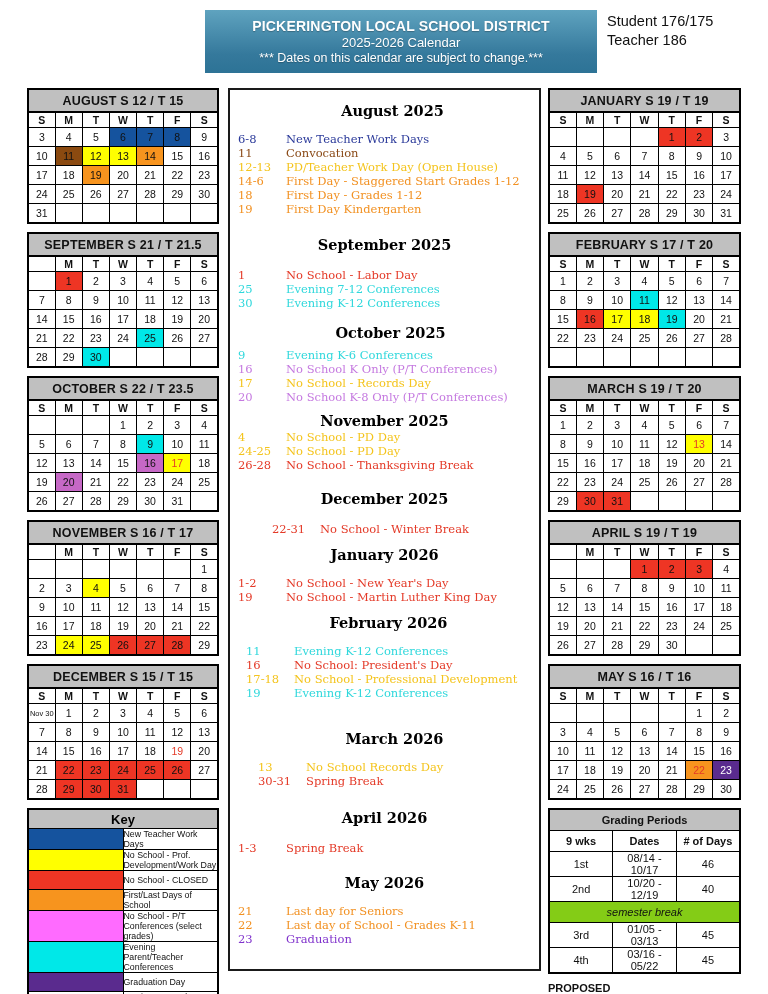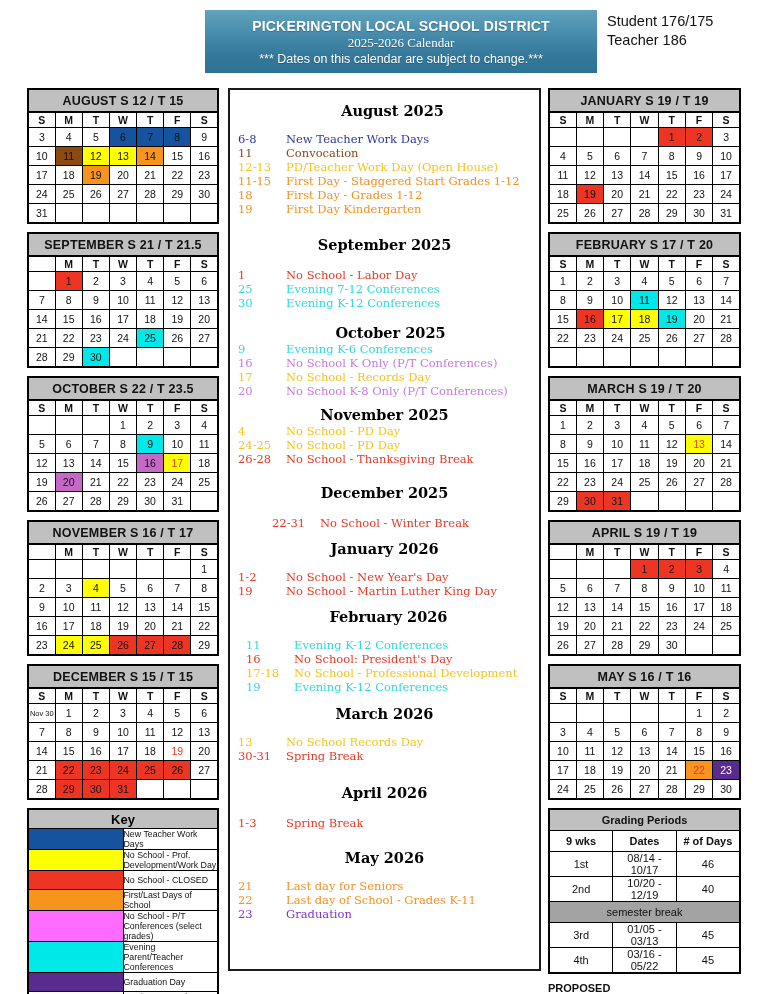--- a/index.html
+++ b/index.html
@@ -4,21 +4,21 @@
 <style>
   html,body{margin:0;padding:0;background:#fff;}
   body{width:768px;height:994px;position:relative;font-family:"Liberation Sans",sans-serif;overflow:hidden;}
 
   
   .banner{position:absolute;left:205px;top:10px;width:392px;height:63px;
     background:linear-gradient(180deg,#5fa3bf 0%,#35799c 70%,#2d7396 100%);
     color:#fff;text-align:center;display:flex;flex-direction:column;justify-content:center;
     text-shadow:0 1px 1px rgba(0,0,0,.25);}
   .banner .l1{font-size:14px;font-weight:bold;letter-spacing:.2px;}
-  .banner .l2{font-size:13px;margin-top:1px;font-family:Liberation Serif, serif;}
+  .banner .l2{font-size:13px;margin-top:1px;}
   .banner .l3{font-size:12.5px;margin-top:1px;}
   .days-info{position:absolute;left:607px;top:12px;font-size:14.5px;color:#111;line-height:19px;}
 
   
   .col{position:absolute;top:88px;}
   .col-left{left:27px;width:192px;}
   .col-right{left:548px;width:193px;}
 
   table{border-collapse:collapse;table-layout:fixed;}
   .mini-cal{width:100%;margin:0 0 8px 0;border:2px solid #000;}
@@ -32,44 +32,44 @@
   
   .events-box{position:absolute;left:228px;top:88px;width:313px;height:883px;
     border:2px solid #1a1a1a;box-sizing:border-box;background:#fff;
     font-family:"DejaVu Serif",serif;padding-top:4px;}
   .month-title{text-align:center;font-weight:bold;font-size:14.5px;color:#000;line-height:18px;}
   .ev{display:flex;font-size:11.5px;line-height:14px;padding-left:8px;}
   .ev-date{width:48px;flex:none;}
   .ev-label{flex:1;}
   .m0{margin-top:8px;}  .m0 .month-title{margin-bottom:12px;padding-left:16px;}
   .m1{margin-top:20px;} .m1 .month-title{margin-bottom:14px;}
-  .m2{margin-top:14px;} .m2 .month-title{margin-bottom:0;padding-left:12px;}
+  .m2{margin-top:14px;} .m2 .month-title{margin-bottom:6px;padding-left:12px;}
   .m3{margin-top:8px;}  .m3 .month-title{margin-bottom:0;}
   .m4{margin-top:18px;} .m4 .month-title{margin-bottom:14px;}
   .m5{margin-top:10px;} .m5 .month-title{margin-bottom:12px;}
   .m6{margin-top:10px;padding-left:8px;} .m6 .month-title{margin-bottom:12px;}
-  .m7{margin-top:11px;} .m7 .month-title{margin-bottom:12px;}
+  .m7{margin-top:30px;padding-left:20px;} .m7 .month-title{margin-bottom:12px;}
   .m8{margin-top:21px;} .m8 .month-title{margin-bottom:14px;}
   .m9{margin-top:19px;} .m9 .month-title{margin-bottom:12px;}
 
   
   .key-table{width:100%;border:2px solid #000;}
   .key-table td{border:1px solid #000;height:18px;padding:0;}
   .key-title{background:#c0c0c0;font-weight:bold;font-size:13px;text-align:center;
     border-bottom:2px solid #000;height:22px;}
   .key-swatch{width:28px;text-align:center;font-size:9px;font-weight:bold;}
   .key-label{font-size:8.8px;padding-left:4px;color:#111;}
 
   
   .grading-table{width:100%;margin-top:6px;border:2px solid #000;}
   .grading-table td{border:1px solid #000;text-align:center;font-size:11px;color:#111;height:20px;padding:0;}
   .grading-title{background:#c0c0c0;font-weight:bold;font-size:13.5px;height:22px;border-bottom:2px solid #000;}
   .g-head td{font-weight:bold;}
   .g-c0{width:42px;} .g-c2{width:56px;}
-  .sem-break{background:#a3a3a3;font-size:10px;height:14px;}
+  .sem-break{background:#84cc16;font-style:italic;font-size:10px;height:14px;}
 
   
   .footer{margin-top:8px;font-size:11px;color:#111;line-height:12.5px;}
   .footer .bold{font-weight:bold;}
 </style>
 </head>
 <body>
 
 <div class="banner">
   <div class="l1">PICKERINGTON LOCAL SCHOOL DISTRICT</div>
@@ -441,21 +441,21 @@
       </div>
       <div class="ev">
         <span class="ev-date" style="color: rgb(138, 74, 23);">11</span>
         <span class="ev-label" style="color: rgb(138, 74, 23);">Convocation</span>
       </div>
       <div class="ev">
         <span class="ev-date" style="color: rgb(244, 196, 29);">12-13</span>
         <span class="ev-label" style="color: rgb(244, 196, 29);">PD/Teacher Work Day (Open House)</span>
       </div>
       <div class="ev">
-        <span class="ev-date" style="color: rgb(242, 145, 34);">11-15</span>
+        <span class="ev-date" style="color: rgb(242, 145, 34);">14-6</span>
         <span class="ev-label" style="color: rgb(242, 145, 34);">First Day - Staggered Start Grades 1-12</span>
       </div>
       <div class="ev">
         <span class="ev-date" style="color: rgb(242, 145, 34);">18</span>
         <span class="ev-label" style="color: rgb(242, 145, 34);">First Day - Grades 1-12</span>
       </div>
       <div class="ev">
         <span class="ev-date" style="color: rgb(242, 145, 34);">19</span>
         <span class="ev-label" style="color: rgb(242, 145, 34);">First Day Kindergarten</span>
       </div>

